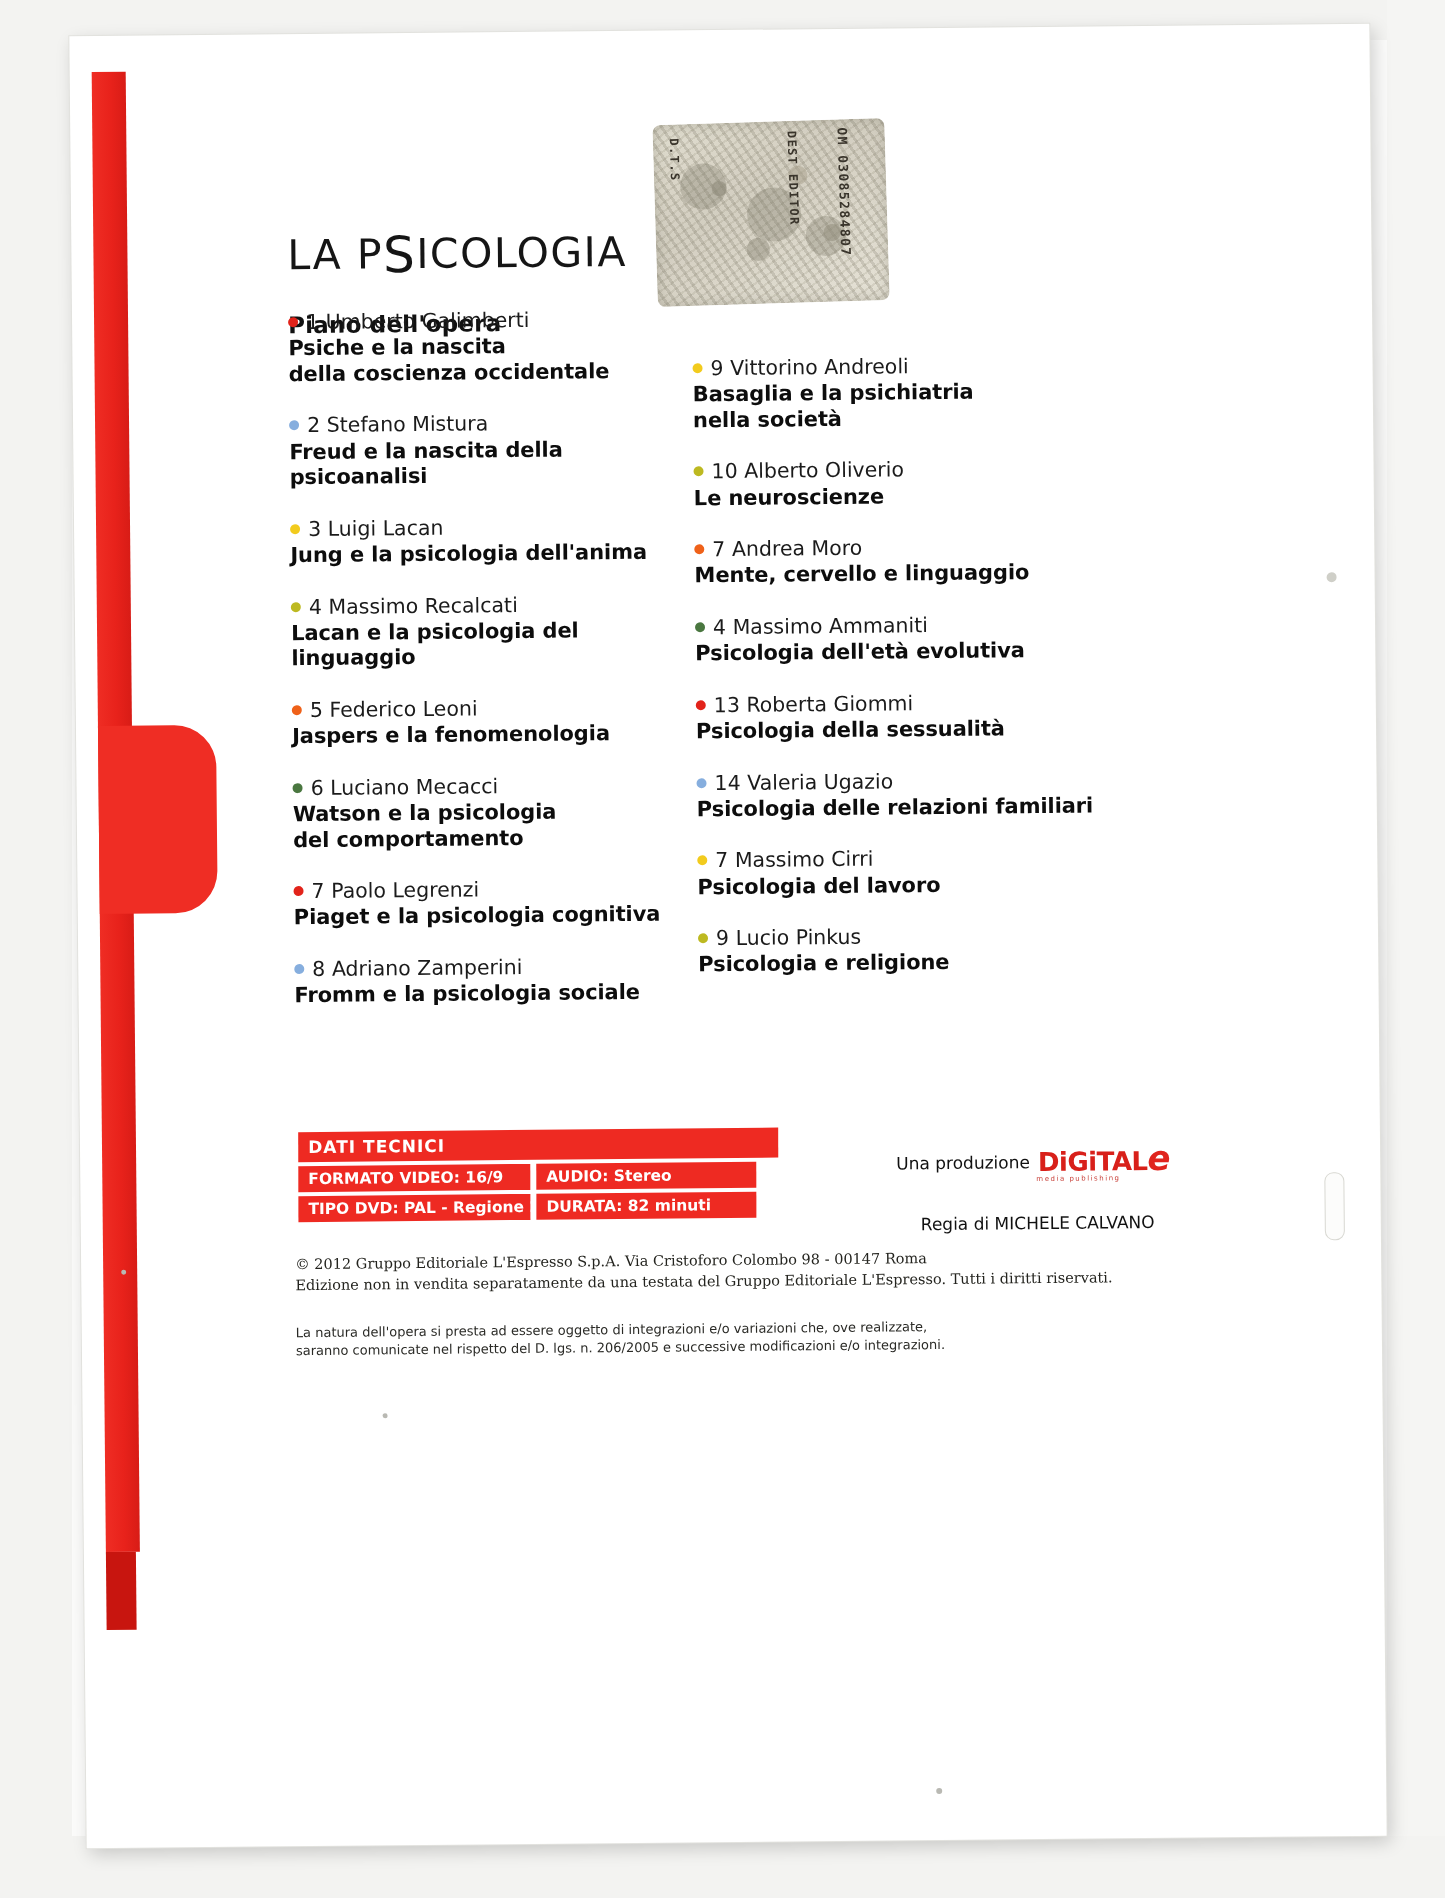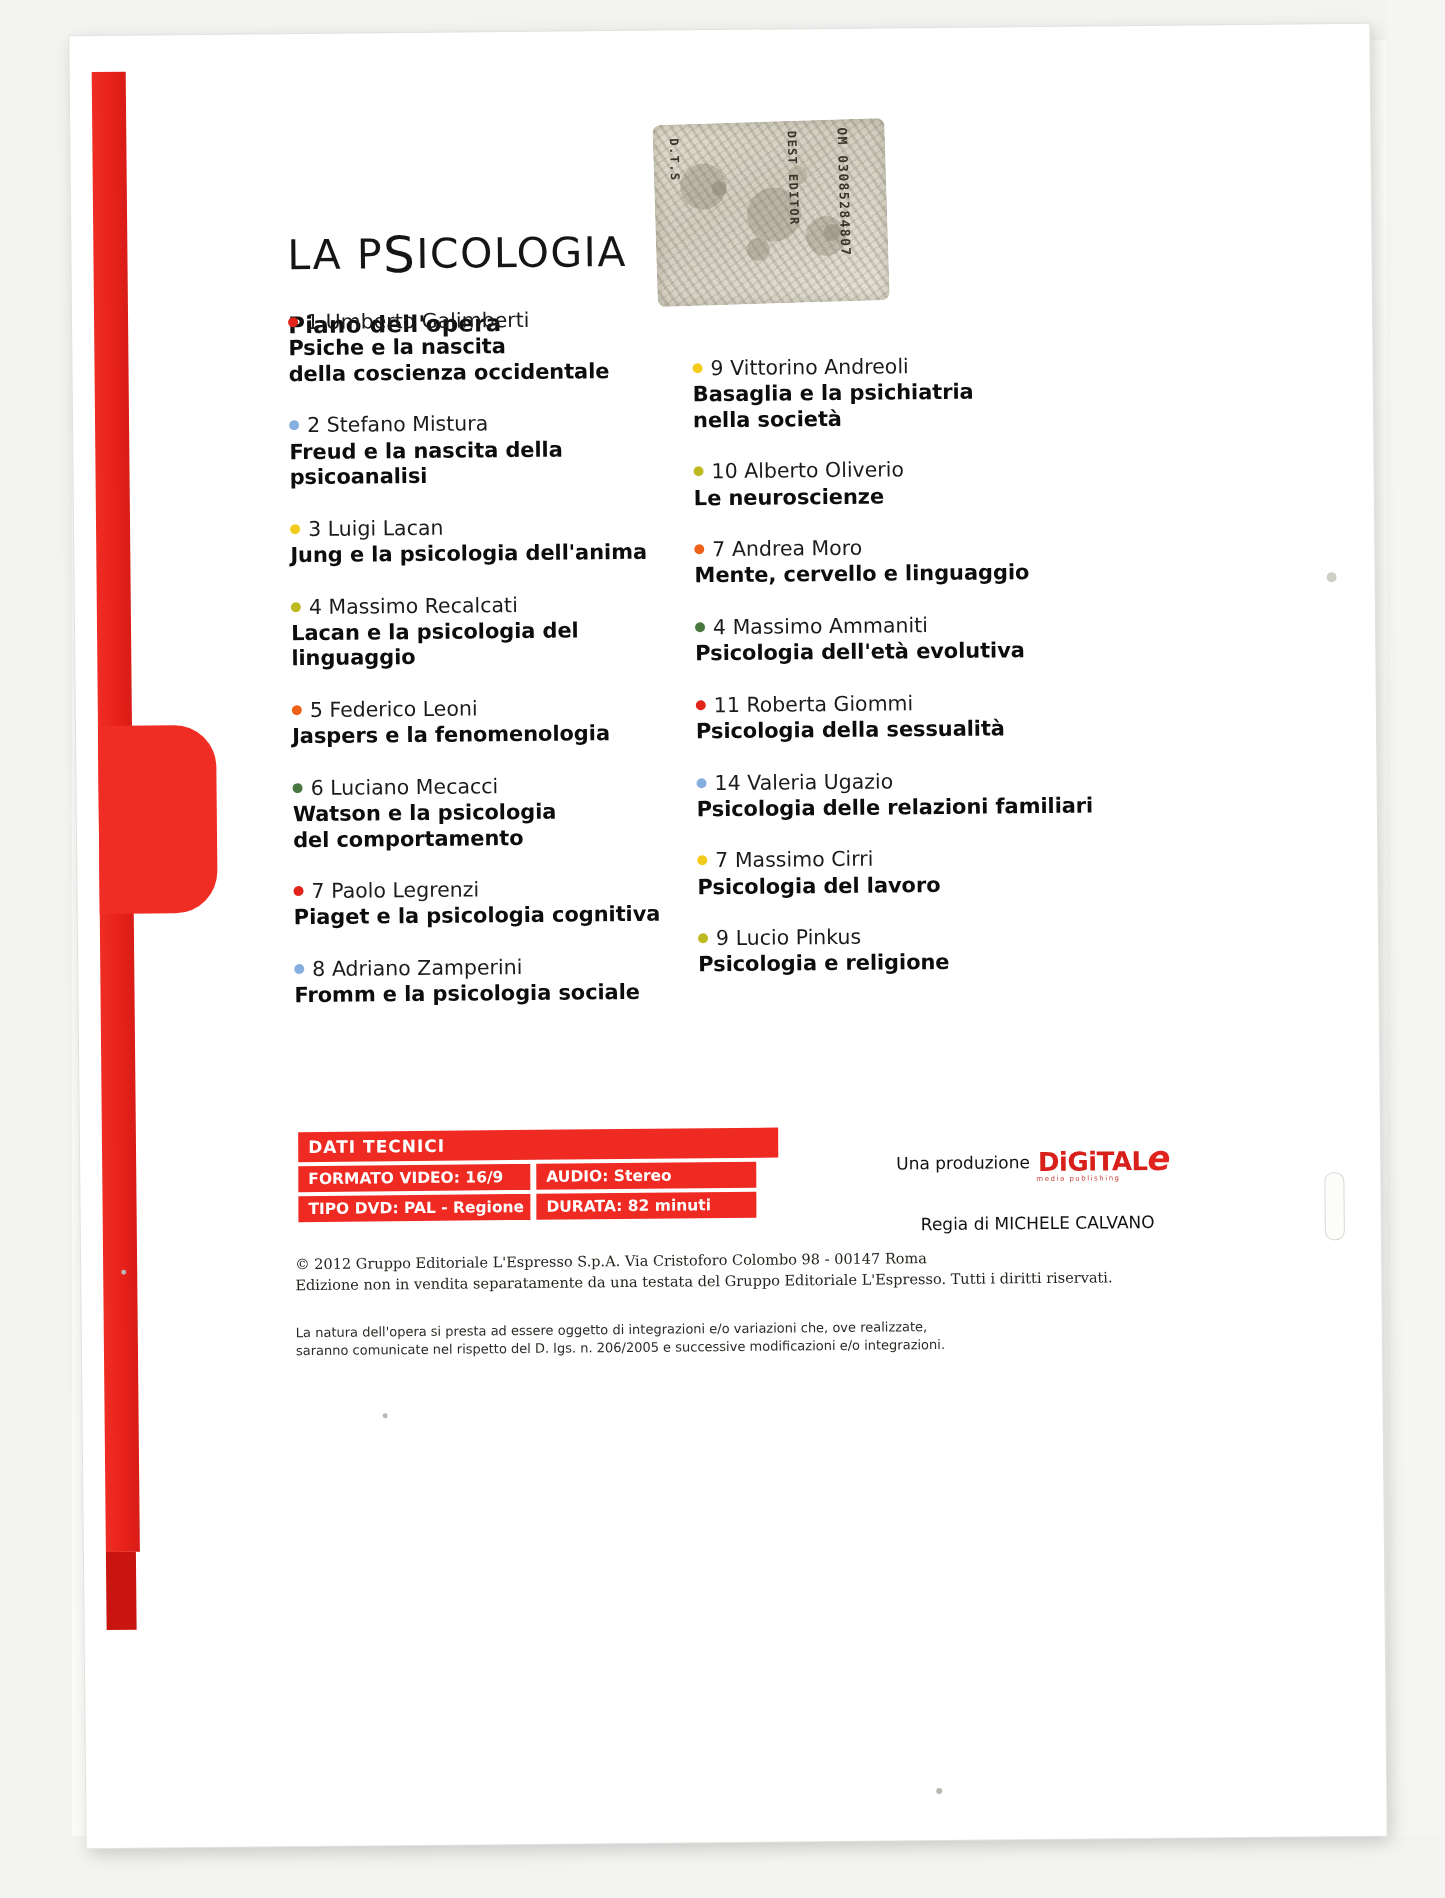--- a/index.html
+++ b/index.html
@@ -206,21 +206,21 @@
             </div>
             <div class="entry">
               <div class="entry-author"><span class="dot" style="background: rgb(239, 97, 25);"></span><span>7</span> <span>Andrea Moro</span></div>
               <div class="entry-title">Mente, cervello e linguaggio</div>
             </div>
             <div class="entry">
               <div class="entry-author"><span class="dot" style="background: rgb(74, 119, 64);"></span><span>4</span> <span>Massimo Ammaniti</span></div>
               <div class="entry-title">Psicologia dell'età evolutiva</div>
             </div>
             <div class="entry">
-              <div class="entry-author"><span class="dot" style="background: rgb(226, 35, 26);"></span><span>11</span> <span>Roberta Giommi</span></div>
+              <div class="entry-author"><span class="dot" style="background: rgb(226, 35, 26);"></span><span>13</span> <span>Roberta Giommi</span></div>
               <div class="entry-title">Psicologia della sessualità</div>
             </div>
             <div class="entry">
               <div class="entry-author"><span class="dot" style="background: rgb(134, 174, 222);"></span><span>14</span> <span>Valeria Ugazio</span></div>
               <div class="entry-title">Psicologia delle relazioni familiari</div>
             </div>
             <div class="entry">
               <div class="entry-author"><span class="dot" style="background: rgb(242, 203, 29);"></span><span>7</span> <span>Massimo Cirri</span></div>
               <div class="entry-title">Psicologia del lavoro</div>
             </div>

